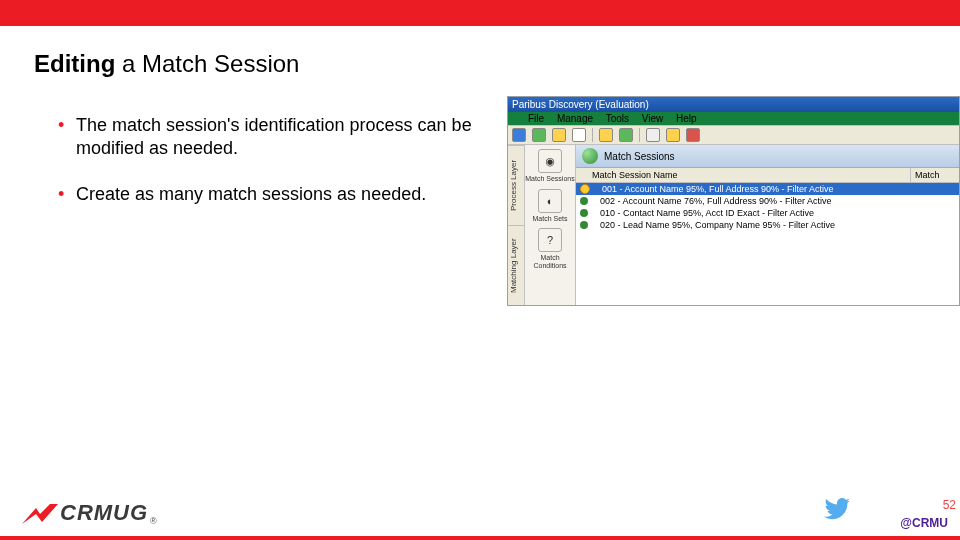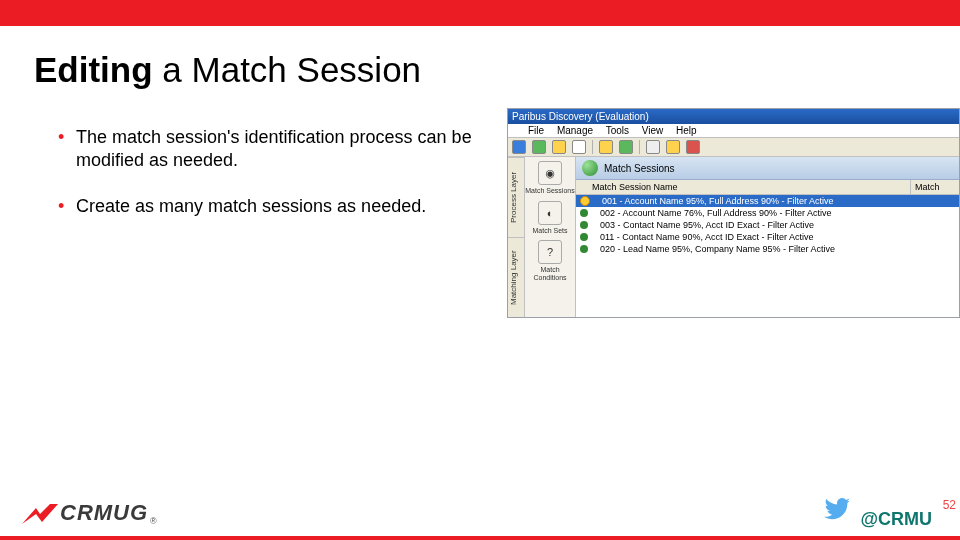--- a/index.html
+++ b/index.html
@@ -1,26 +1,26 @@
 <!DOCTYPE html>
 <html><head>
 <meta charset="utf-8">
 <style>
   html,body{margin:0;padding:0;width:960px;height:540px;font-family:Arial,Helvetica,sans-serif;background:#fff;overflow:hidden}
   .top-bar{height:26px;background:#EC1C24;width:100%}
-  .title{font-size:35px;color:#000;padding:24px 0 18px 34px}
+  .title{font-size:24px;color:#000;padding:24px 0 18px 34px}
   .title .bold{font-weight:700}
   .content{display:flex;align-items:flex-start;padding:0 0 0 18px}
   .bullets{width:452px;font-size:18px;color:#000;line-height:1.3}
   .bullets li{list-style:none;position:relative;margin:0 0 22px 0;padding-left:18px}
   .bullets li::before{content:"•";color:#EC1C24;position:absolute;left:0;top:0}
   
   .shot{border:1px solid #9aa0a6;width:454px;background:#ece9d8;font-size:10px;color:#000;position:relative}
   .shot .titlebar{background:linear-gradient(#2a6bc7,#1a4fa0);color:#fff;padding:2px 4px;font-size:10px}
-  .shot .menubar{background:#ffffff;padding:1px 20px;border-bottom:1px solid #c0c0c0}
+  .shot .menubar{background:#15803d;padding:1px 20px;border-bottom:1px solid #c0c0c0}
   .shot .menubar span{margin-right:10px}
   .shot .toolbar{background:#ece9d8;padding:2px 4px;border-bottom:1px solid #c0c0c0;display:flex;gap:6px;align-items:center}
   .tb-ic{width:12px;height:12px;border:1px solid #888;border-radius:2px;display:inline-block}
   .tb-div{width:1px;height:14px;background:#b0b0b0}
   .tb-yellow{background:#ffd24d}
   .tb-green{background:#5cb85c}
   .tb-red{background:#d9534f}
   .tb-blue{background:#3b7ddd}
   .shot .body{display:flex;height:160px}
   .layerTabs{width:16px;background:#ece9d8;border-right:1px solid #c0c0c0;display:flex;flex-direction:column;}
@@ -39,21 +39,21 @@
   .row .ric{width:8px;height:8px;border-radius:50%;background:#338833;display:inline-block}
   .row.sel{background:#2a6bc7;color:#fff}
   .row.sel .ric{background:#ffcc33;border:1px solid #cc8800}
   
   .footer{position:absolute;bottom:0;left:0;right:0;height:44px;border-bottom:4px solid #EC1C24}
   .logo{position:absolute;left:22px;bottom:10px;display:flex;align-items:flex-end;gap:2px}
   .logo svg{display:block}
   .logo-text{font-weight:700;font-style:italic;font-size:22px;letter-spacing:1px;color:#3a3a3a}
   .logo-r{font-size:9px;color:#555;vertical-align:super}
   .tw{position:absolute;right:110px;bottom:12px}
-  .handle{position:absolute;right:28px;bottom:6px;font-size:18px;font-weight:700;color:#0f766e}
+  .handle{position:absolute;right:12px;bottom:6px;font-size:12px;font-weight:700;color:#4c1d95}
   .pgnum{position:absolute;right:4px;bottom:24px;font-size:12px;color:#ef4444}
 </style>
 </head>
 <body>
 
 <div class="top-bar"></div>
 
 <div class="title">
   <span class="bold">Editing</span><span> a Match Session</span>
 </div>
@@ -118,25 +118,21 @@
           <div class="row sel">
               <span class="ric"></span>
               <span>001 - Account Name 95%, Full Address 90% - Filter Active</span>
             </div>
           <div class="row">
               <span class="ric"></span>
               <span>002 - Account Name 76%, Full Address 90% - Filter Active</span>
             </div>
           <div class="row">
               <span class="ric"></span>
-              <span>003 - Contact Name 95%, Acct ID Exact - Filter Active</span>
-            </div>
-          <div class="row">
-              <span class="ric"></span>
-              <span>011 - Contact Name 90%, Acct ID Exact - Filter Active</span>
+              <span>010 - Contact Name 95%, Acct ID Exact - Filter Active</span>
             </div>
           <div class="row">
               <span class="ric"></span>
               <span>020 - Lead Name 95%, Company Name 95% - Filter Active</span>
             </div>
         </div>
       </div>
     </div>
   </div>
 </div>

